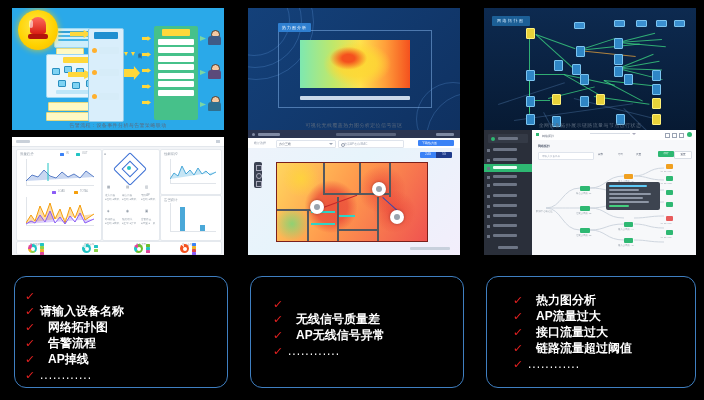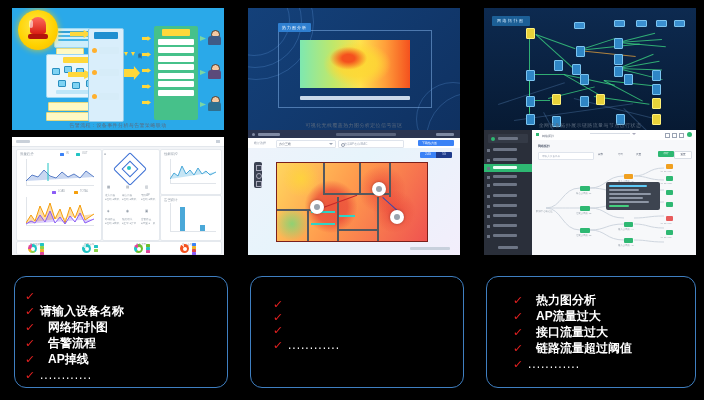--- a/index.html
+++ b/index.html
@@ -640,23 +640,25 @@
     </div>
   </div>
 
   <div class="listbox lb2">
     <div class="inner">
       <div class="lrow">
         <span class="chk">✓</span>
         </div>
       <div class="lrow">
         <span class="chk">✓</span>
-        </div>
-      <div class="lrow">
-        <span class="chk">✓</span>
+        <span class="ltxt ind">无线信号质量差</span>
+        </div>
+      <div class="lrow">
+        <span class="chk">✓</span>
+        <span class="ltxt ind">AP无线信号异常</span>
         </div>
       <div class="lrow">
         <span class="chk">✓</span>
         <span class="dots ind">............</span>
         </div>
     </div>
   </div>
 
   <div class="listbox lb3">
     <div class="inner">

